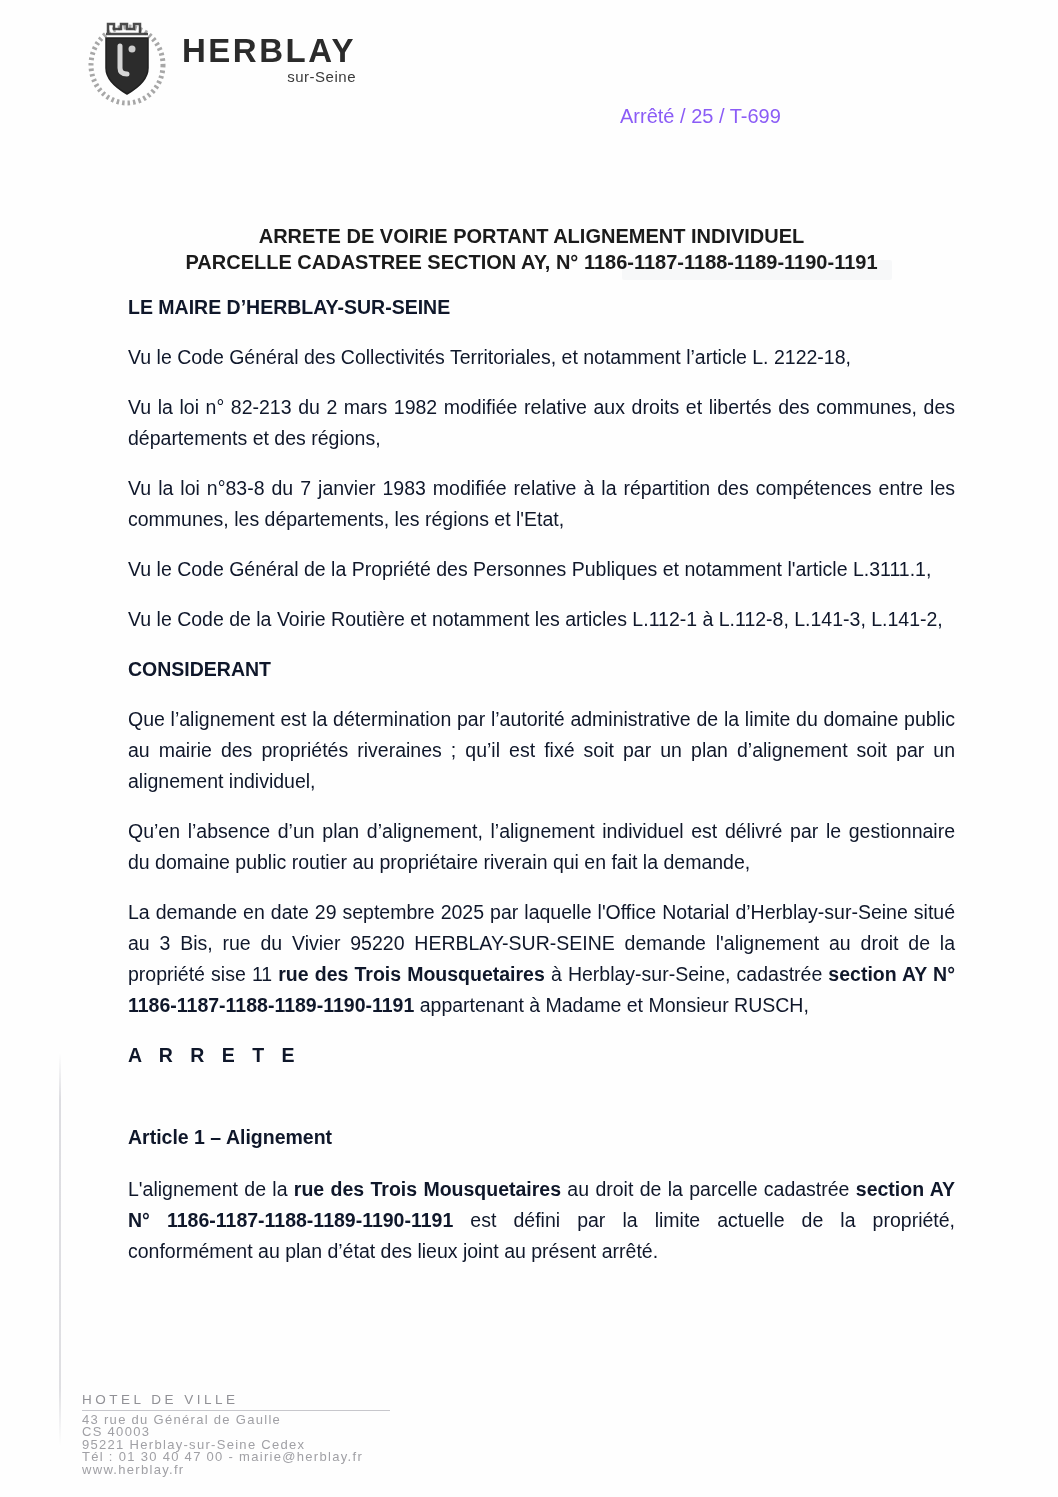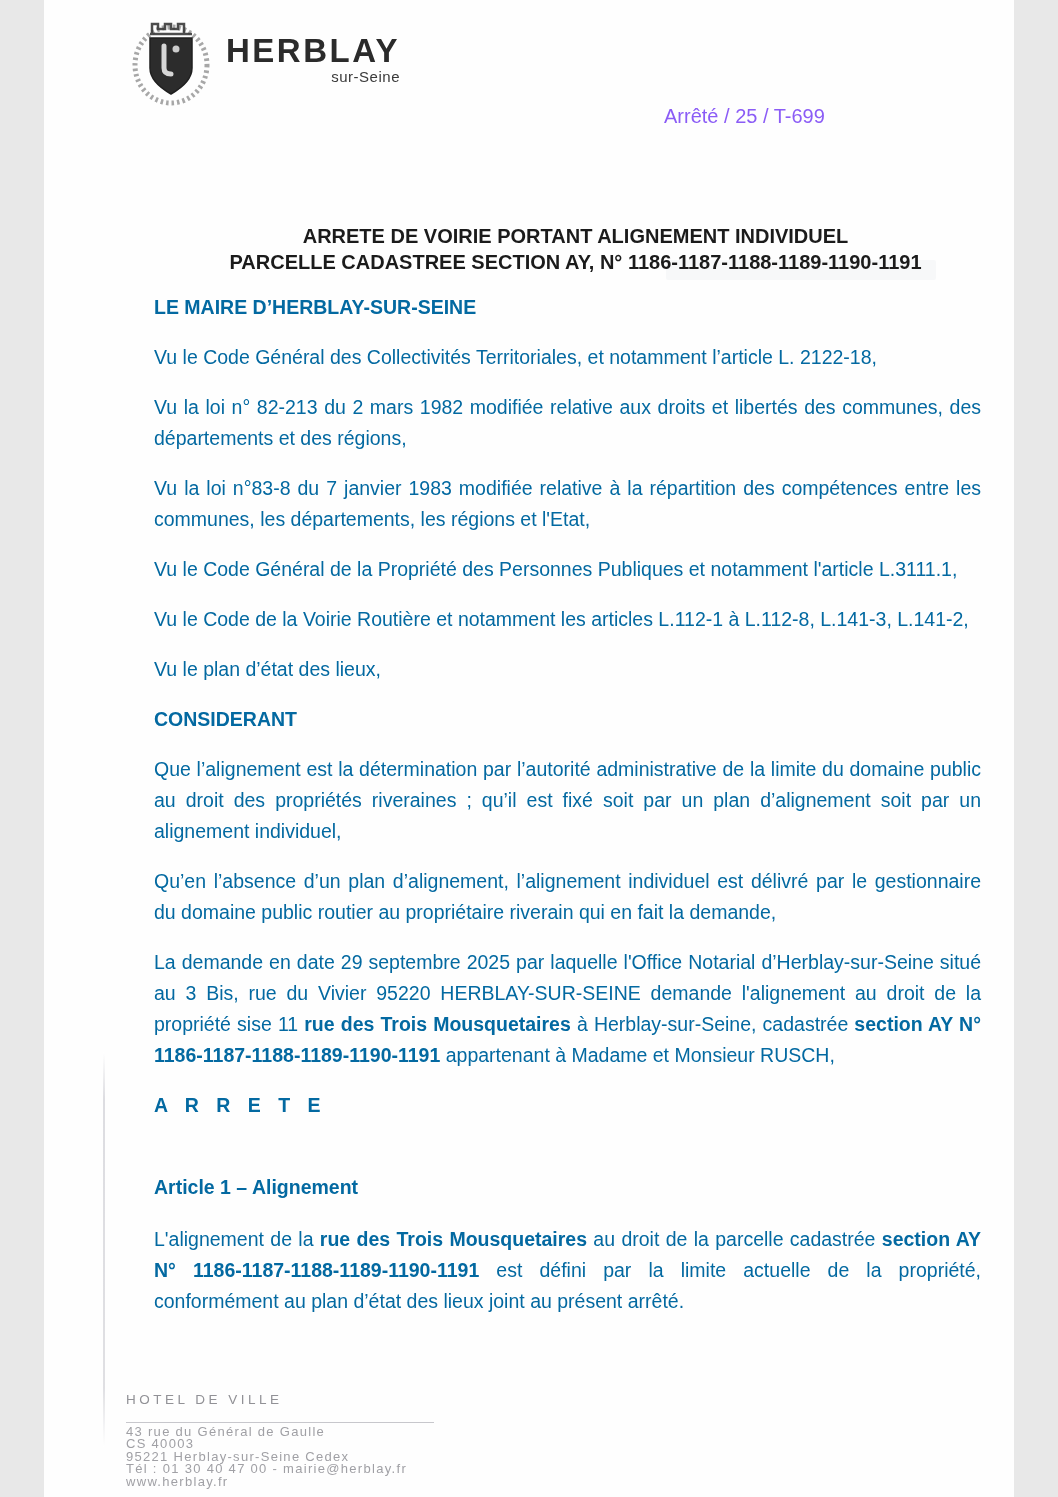--- a/index.html
+++ b/index.html
@@ -1,18 +1,18 @@
 <!DOCTYPE html>
 <html><head>
 <meta charset="utf-8">
 <style>
   html,body { margin:0; padding:0; background:#e8e8e8; }
   .page {
     position:relative;
-    width:970px; height:1497px;
+    width:1058px; height:1497px;
     margin:0 auto;
     background:#fefefe;
     font-family:"Liberation Sans", sans-serif;
     color:#1d1d1d;
     overflow:hidden;
   }
   
   .logo { position:absolute; left:86px; top:16px; display:flex; align-items:flex-start; }
   .crest { width:82px; height:90px; }
   .wordmark { margin-left:14px; margin-top:18px; text-align:right; }
@@ -23,33 +23,33 @@
   .logo-sub { font-size:15px; color:#3a3a3a; letter-spacing:0.5px; margin-top:0px; }
   
   .refblock { position:absolute; left:620px; top:103px; font-weight:normal; font-size:20px; line-height:27px; color:#8b5cf6; }
   
   .title {
     position:absolute; left:118px; top:176px; width:827px;
     text-align:center; font-weight:bold; font-size:20px; line-height:26px; color:#1b1b1b;margin-top:47px;
   }
   
   .content {
-    position:absolute; left:110px; top:292px; width:827px;
-    font-size:19.5px; line-height:31px; color:#0369a1;
+    position:absolute; left:128px; top:292px; width:827px;
+    font-size:19.5px; line-height:31px; color:#0f172a;
   }
   .content p { margin:0 0 19px 0; text-align:justify; }
   .content p.single { text-align:left; }
   .b { font-weight:bold; }
   .arrete-heading { letter-spacing:6px; margin-top:12px !important; margin-bottom:51px !important; }
   .article-heading { margin-bottom:21px !important; }
   
   .footer { position:absolute; left:82px; top:1392px; color:#9b9b9f; }
   .footer-title {
     font-size:13.5px; letter-spacing:3.5px; color:#919196;
-    width:308px; border-bottom:1.5px solid #c7c7cc; padding-bottom:15px; margin-bottom:3px;
+    width:308px; border-bottom:1.5px solid #c7c7cc; padding-bottom:3px; margin-bottom:3px;
   }
   .footer-line { font-size:13px; letter-spacing:1.3px; line-height:12.4px; color:#a0a0a5; }
   
   .artifact-vline {
     position:absolute; left:59px; top:1052px; width:2px; height:395px;
     background:linear-gradient(#ffffff, #d7d7dc 12%, #dadade 85%, #ffffff);
     opacity:0.85;
   }
   .artifact-smudge {
     position:absolute; left:622px; top:260px; width:270px; height:20px;
@@ -94,23 +94,22 @@
     <div>PARCELLE CADASTREE SECTION AY, N° 1186-1187-1188-1189-1190-1191</div>
   </div>
 
   <div class="content">
     <p class="b single">LE MAIRE D’HERBLAY-SUR-SEINE</p>
     <p class="single">Vu le Code Général des Collectivités Territoriales, et notamment l’article L. 2122-18,</p>
     <p>Vu la loi n° 82-213 du 2 mars 1982 modifiée relative aux droits et libertés des communes, des départements et des régions,</p>
     <p>Vu la loi n°83-8 du 7 janvier 1983 modifiée relative à la répartition des compétences entre les communes, les départements, les régions et l'Etat,</p>
     <p class="single">Vu le Code Général de la Propriété des Personnes Publiques et notamment l'article L.3111.1,</p>
     <p class="single">Vu le Code de la Voirie Routière et notamment les articles L.112-1 à L.112-8, L.141-3, L.141-2,</p>
-    <p class="single">Vu le plan d’état des lieux,</p>
     <p class="b single">CONSIDERANT</p>
-    <p>Que l’alignement est la détermination par l’autorité administrative de la limite du domaine public au droit des propriétés riveraines ; qu’il est fixé soit par un plan d’alignement soit par un alignement individuel,</p>
+    <p>Que l’alignement est la détermination par l’autorité administrative de la limite du domaine public au mairie des propriétés riveraines ; qu’il est fixé soit par un plan d’alignement soit par un alignement individuel,</p>
     <p>Qu’en l’absence d’un plan d’alignement, l’alignement individuel est délivré par le gestionnaire du domaine public routier au propriétaire riverain qui en fait la demande,</p>
     <p><span>La demande en date 29 septembre 2025 par laquelle l'Office Notarial d’Herblay-sur-Seine situé au 3 Bis, rue du Vivier 95220 HERBLAY-SUR-SEINE demande l'alignement au droit de la propriété sise 11 </span><span class="b">rue des Trois Mousquetaires</span><span> à Herblay-sur-Seine, cadastrée </span><span class="b">section AY N° 1186-1187-1188-1189-1190-1191</span><span> appartenant à Madame et Monsieur RUSCH,</span></p>
     <p class="b single arrete-heading">A R R E T E</p>
     <p class="b single article-heading">Article 1 – Alignement</p>
     <p><span>L'alignement de la </span><span class="b">rue des Trois Mousquetaires</span><span> au droit de la parcelle cadastrée </span><span class="b">section AY N° 1186-1187-1188-1189-1190-1191</span><span> est défini par la limite actuelle de la propriété, conformément au plan d’état des lieux joint au présent arrêté.</span></p>
   </div>
 
   <div class="footer">
     <div class="footer-title">HOTEL DE VILLE</div>
     <div class="footer-line">43 rue du Général de Gaulle</div>

